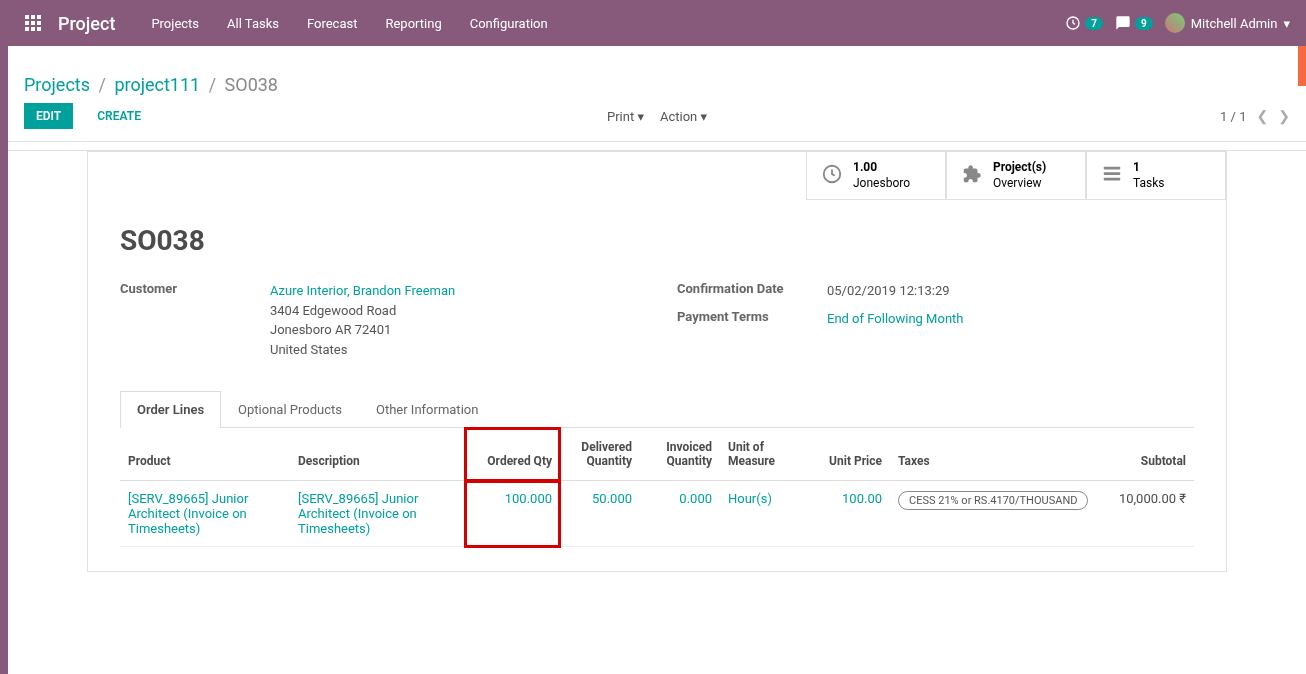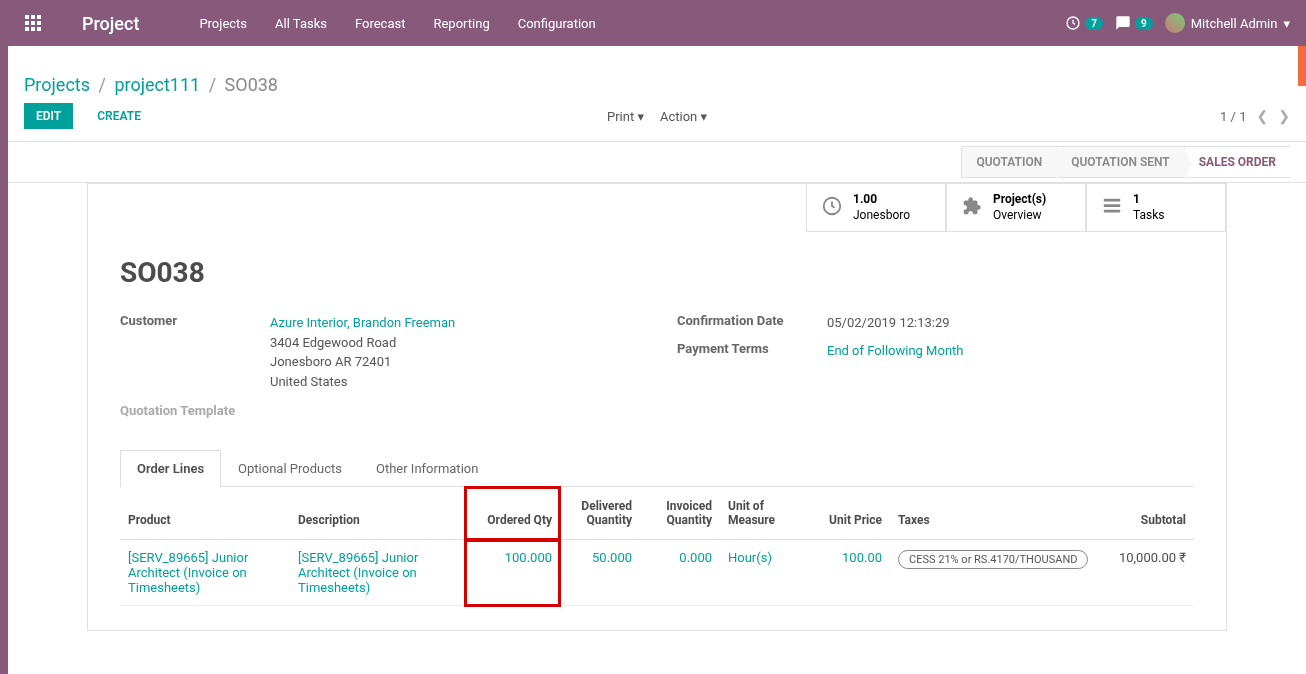--- a/index.html
+++ b/index.html
@@ -1,17 +1,17 @@
 <!DOCTYPE html>
 <html><head>
 <meta charset="utf-8">
 <style>
 * { margin:0; padding:0; box-sizing:border-box; font-family:-apple-system,BlinkMacSystemFont,'Segoe UI',Roboto,sans-serif; }
 body { background:#fff; color:#4c4c4c; font-size:13px; }
-.topbar { background:#875A7B; height:46px; display:flex; align-items:center; padding:0 16px; color:#fff;gap:24px; }
+.topbar { background:#875A7B; height:46px; display:flex; align-items:center; padding:0 16px; color:#fff; }
 .apps-icon { width:34px; display:flex; align-items:center; justify-content:center; }
 .app-title { font-size:18px; font-weight:500; margin-left:8px; margin-right:24px; }
 .nav-links { display:flex; gap:4px; }
 .nav-link { padding:8px 12px; color:#fff; cursor:pointer; font-size:13px; }
 .topbar-right { margin-left:auto; display:flex; align-items:center; gap:12px; }
 .badge-icon { position:relative; display:flex; align-items:center; gap:4px; }
 .badge { background:#00A09D; color:#fff; border-radius:10px; padding:1px 6px; font-size:10px; font-weight:bold; }
 .user { display:flex; align-items:center; gap:6px; font-size:13px; }
 .avatar { width:20px; height:20px; border-radius:50%; background:linear-gradient(45deg,#c77,#7c7); }
 .left-accent { position:fixed; left:0; top:46px; bottom:0; width:8px; background:#875A7B; }
@@ -132,25 +132,20 @@
       </div>
       <div class="pager">
         <span>1 / 1</span>
         <span class="pager-arrow">❮</span>
         <span class="pager-arrow">❯</span>
       </div>
     </div>
   </div>
 
   <div class="toolbar">
-    <div class="status-bar">
-      <div class="status-step">QUOTATION</div>
-      <div class="status-step">QUOTATION SENT</div>
-      <div class="status-step active">SALES ORDER</div>
-    </div>
   </div>
 
   <div class="form-sheet">
     <div class="stat-buttons">
       <div class="stat-btn">
         <span class="stat-icon">
           <svg width="22" height="22" viewBox="0 0 24 24" fill="none" stroke="#888" stroke-width="2">
               <circle cx="12" cy="12" r="9"></circle>
               <path d="M12 7v5l3 2"></path>
             </svg>
@@ -191,23 +186,20 @@
       <div class="form-cols">
         <div class="form-col">
           <div class="form-row">
             <div class="form-label">Customer</div>
             <div class="form-value">
               <span class="link">Azure Interior, Brandon Freeman</span><br>
               <span>3404 Edgewood Road</span><br>
               <span>Jonesboro AR 72401</span><br>
               <span>United States</span>
             </div>
-          </div>
-          <div class="form-row" style="margin-top:12px;">
-            <div class="muted">Quotation Template</div>
           </div>
         </div>
         <div class="form-col">
           <div class="form-row">
             <div class="form-label">Confirmation Date</div>
             <div class="form-value">05/02/2019 12:13:29</div>
           </div>
           <div class="form-row">
             <div class="form-label">Payment Terms</div>
             <div class="form-value"><span class="link">End of Following Month</span></div>

